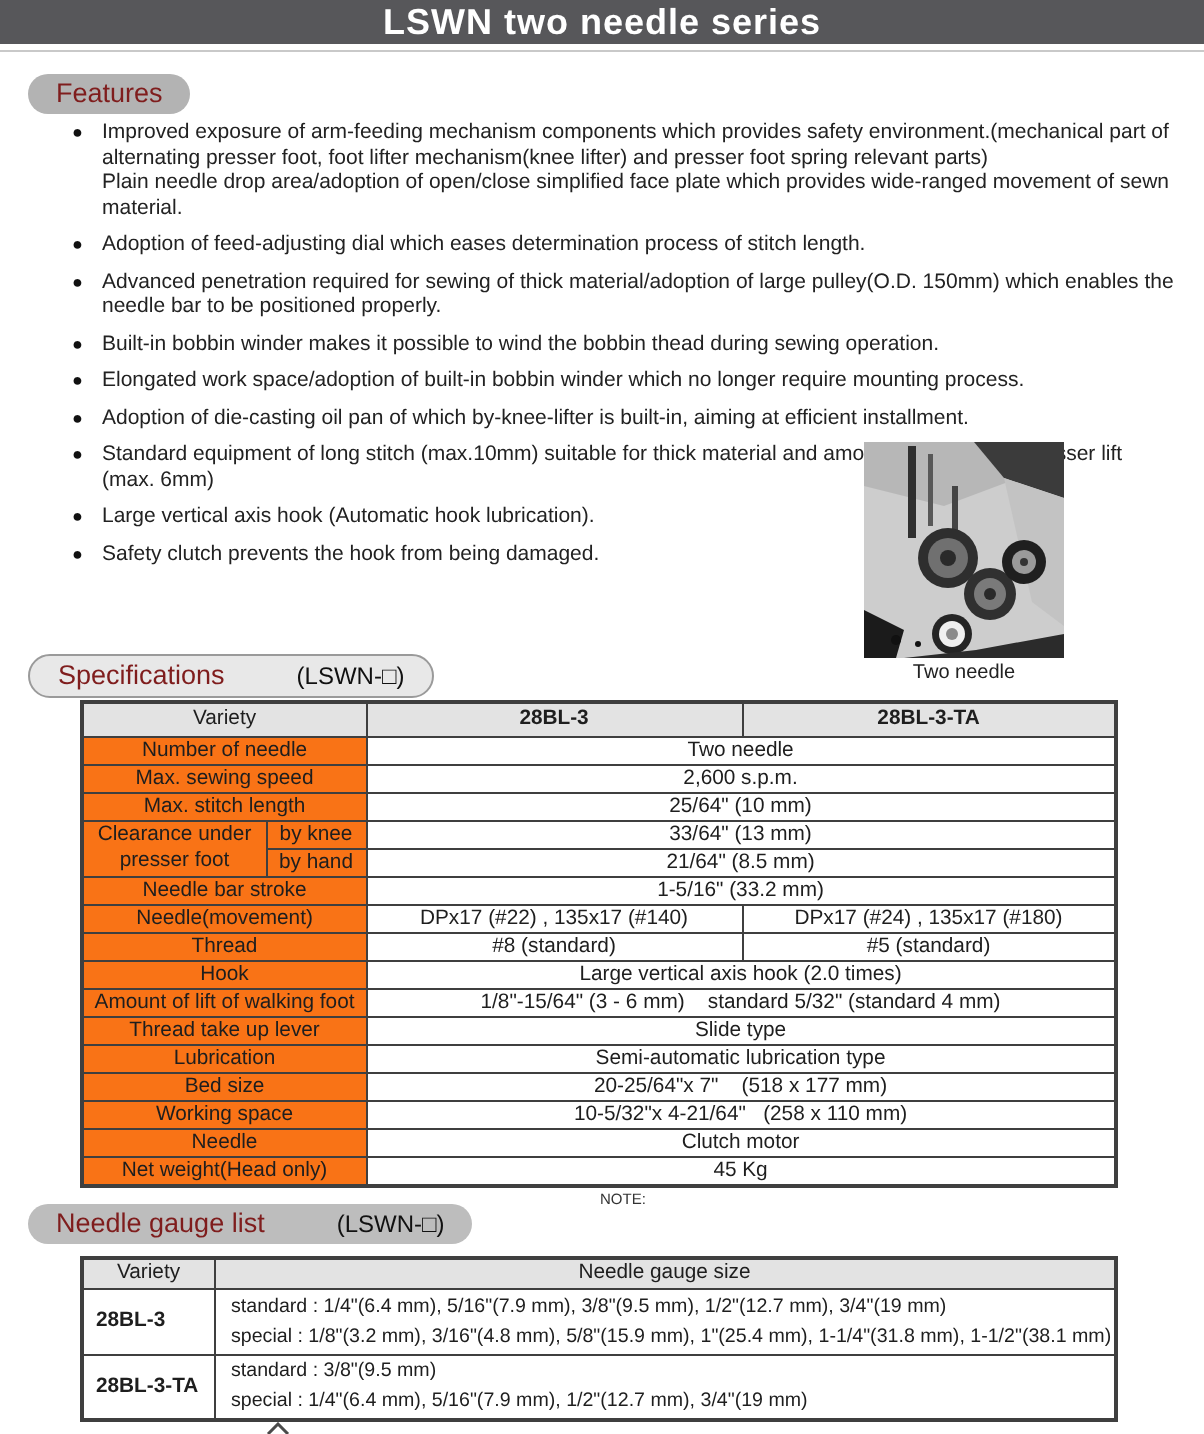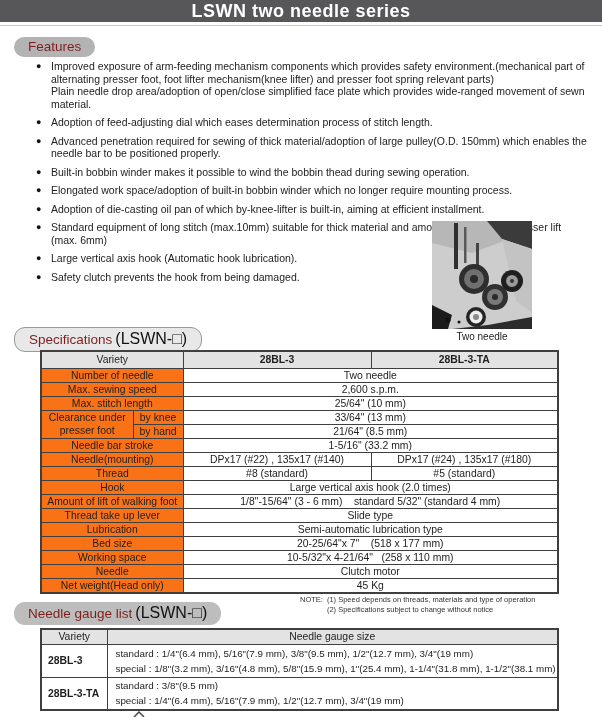--- a/index.html
+++ b/index.html
@@ -10,21 +10,21 @@
   
   .topbar { position:absolute; left:0; top:0; width:602px; height:22px; background:#57575a;
             display:flex; align-items:center; justify-content:center; }
   .topbar span { color:#fff; font-weight:bold; font-size:18px; letter-spacing:.5px; }
   .topline { position:absolute; left:0; top:25px; width:602px; height:1px; background:#c9c9c9; }
 
   
   .pill { position:absolute; border-radius:11px; display:inline-flex; align-items:baseline; gap:3px;
           padding:2px 14px 3px 14px; }
   .pill .big { font-size:13.5px; color:#7f1d1d; }
-  .pill .small { font-size:16px; color:#111; }
+  .pill .small { font-size:12px; color:#111;margin-left:33px; }
   .pill-features { left:14px; top:37px; background:#b3b3b3; }
   .pill-spec { left:14px; top:327px; background:#e8e8e8; border:1px solid #9a9a9a; }
   .pill-gauge { left:14px; top:602px; background:#bdbdbd; }
 
   
   .features { position:absolute; left:36px; top:60px; width:552px; list-style:none; }
   .features li { display:flex; margin-bottom:6px; }
   .blt { width:15px; flex:0 0 15px; font-size:9px; line-height:12.5px; color:#111; }
   .ftxt { flex:1; font-size:10.5px; line-height:12.5px; white-space:pre-line; color:#222; }
 
@@ -179,21 +179,21 @@
     </tr>
     <tr>
       <td class="lab">by hand</td>
       <td colspan="2" class="val">21/64" (8.5 mm)</td>
     </tr>
     <tr>
       <td colspan="2" class="lab">Needle bar stroke</td>
       <td colspan="2" class="val">1-5/16" (33.2 mm)</td>
     </tr>
     <tr>
-      <td colspan="2" class="lab">Needle(mounting)</td>
+      <td colspan="2" class="lab">Needle(movement)</td>
       <td class="val">DPx17 (#22) , 135x17 (#140)</td>
       <td class="val">DPx17 (#24) , 135x17 (#180)</td>
     </tr>
     <tr>
       <td colspan="2" class="lab">Thread</td>
       <td class="val">#8 (standard)</td>
       <td class="val">#5 (standard)</td>
     </tr>
     <tr>
       <td colspan="2" class="lab">Hook</td>
@@ -225,24 +225,20 @@
     </tr>
     <tr>
       <td colspan="2" class="lab">Net weight(Head only)</td>
       <td colspan="2" class="val">45 Kg</td>
     </tr>
   </tbody>
     </table>
 
   <div class="note">
     <span>NOTE:</span>
-    <div class="note-lines">
-      <div>(1) Speed depends on threads, materials and type of operation</div>
-      <div>(2) Specifications subject to change without notice</div>
-    </div>
   </div>
 
   <div class="pill pill-gauge">
     <span class="big">Needle gauge list</span>
     <span class="small">(LSWN-□)</span>
   </div>
 
   <table class="gauge">
     <colgroup>
         <col style="width:66px">

